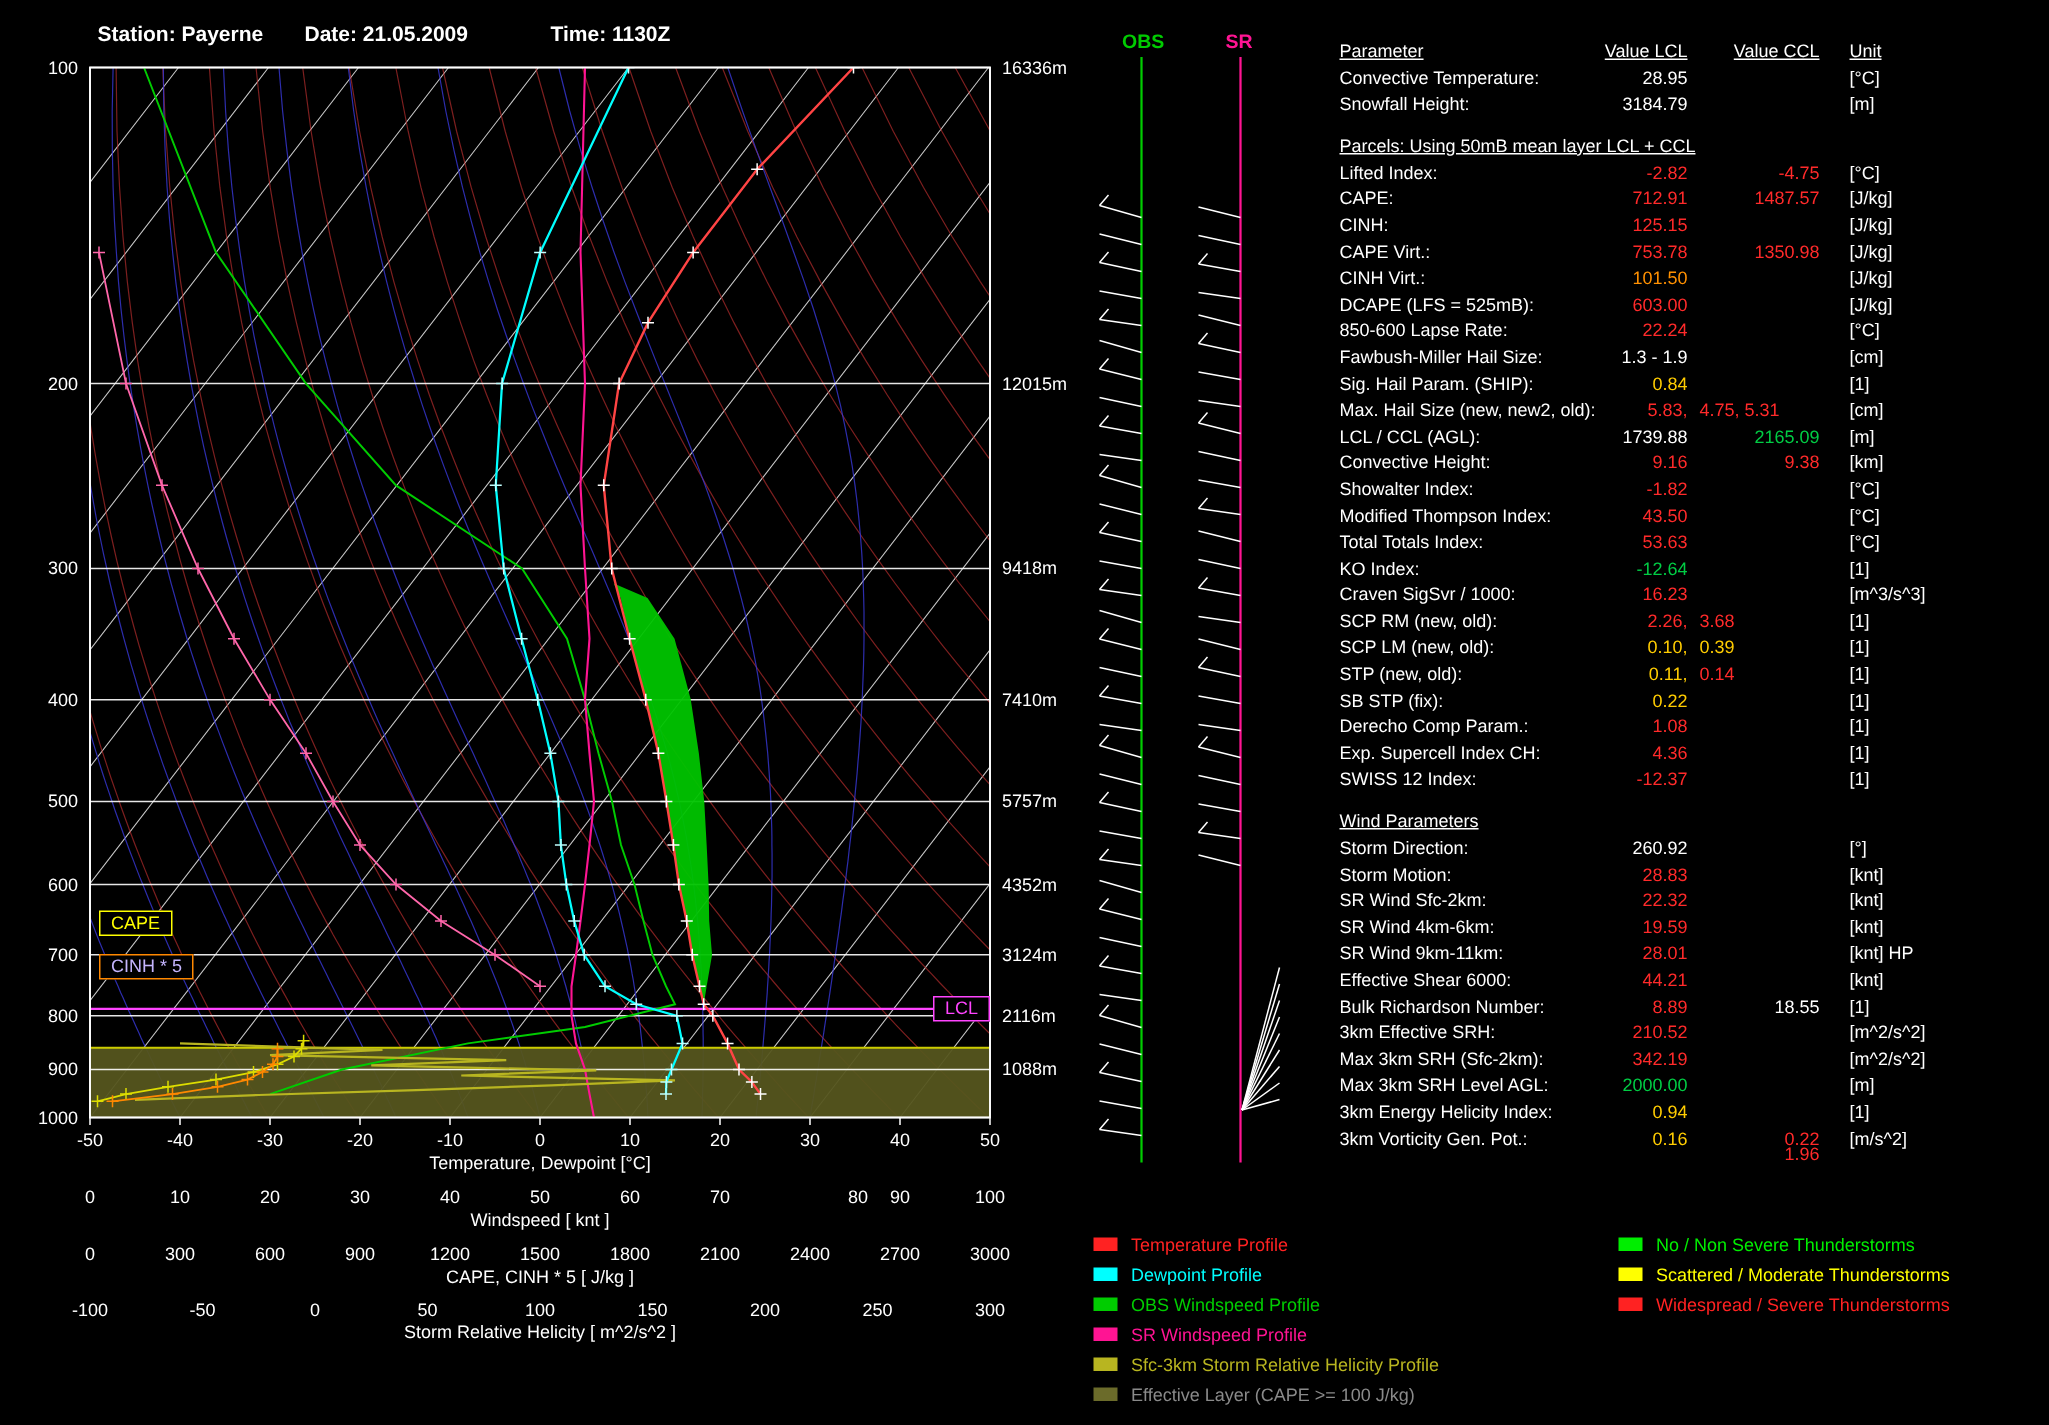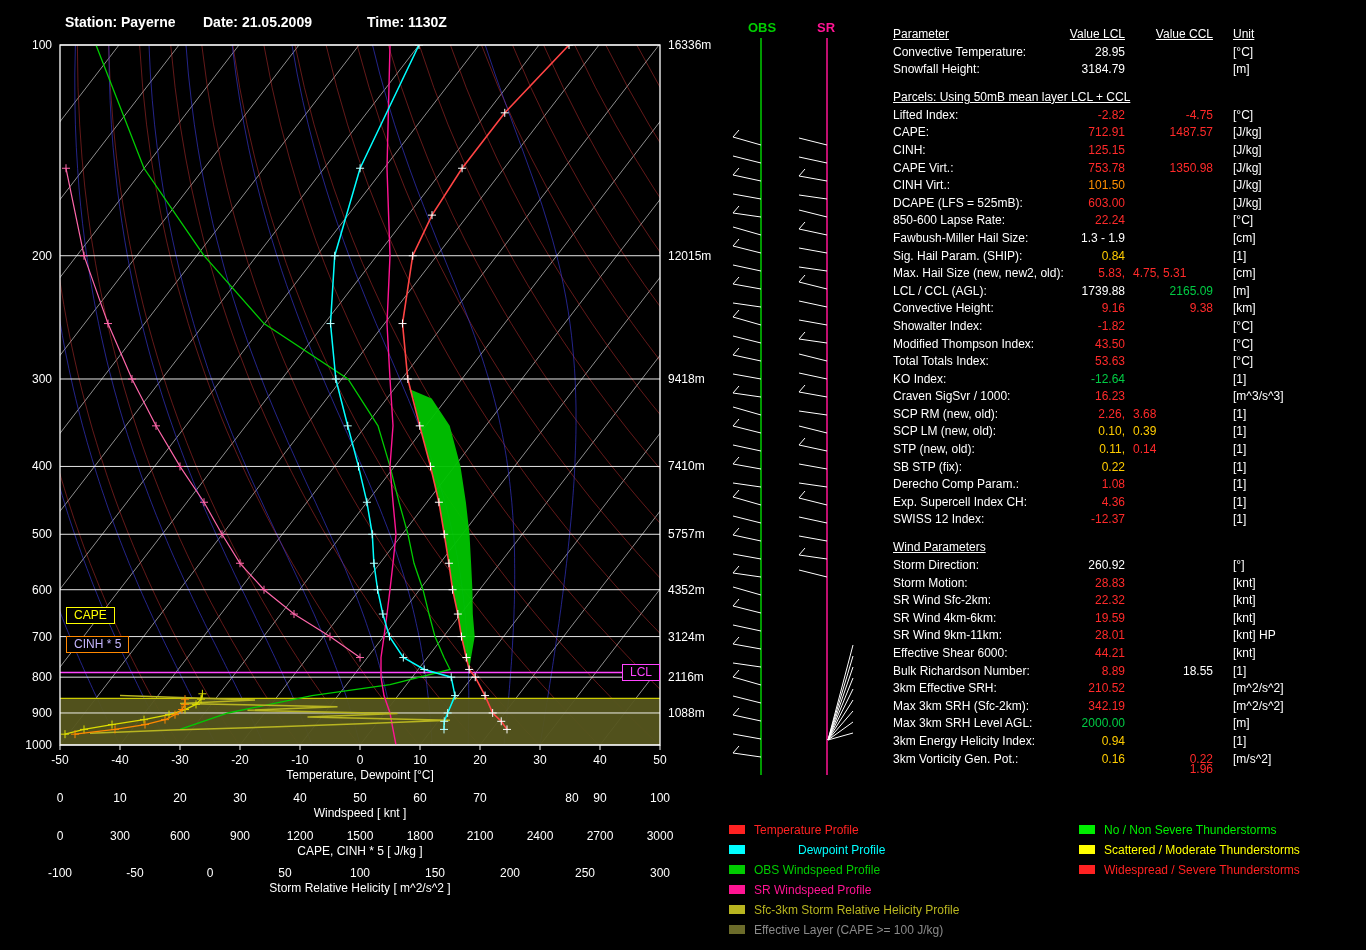--- a/index.html
+++ b/index.html
@@ -576,21 +576,21 @@
       <div class="trow">
         <div>3km Vorticity Gen. Pot.:</div>
         <div class="lcl" style="color: rgb(255, 204, 0);">0.16</div>
         <div class="ccl" style="color: rgb(255, 42, 42);">0.22</div>
         <div class="unit">[m/s^2]</div>
       </div>
     </div>
 
   <div id="legend-left" class="legend-box" style="left:729px;top:820px">
       <div class="legend-item"><span class="sw" style="background: rgb(255, 34, 34);"></span><span style="color: rgb(255, 34, 34);">Temperature Profile</span></div>
-      <div class="legend-item"><span class="sw" style="background: rgb(0, 255, 255);"></span><span style="color: rgb(0, 255, 255); margin-left: 44px;">Dewpoint Profile</span></div>
+      <div class="legend-item"><span class="sw" style="background: rgb(0, 255, 255);"></span><span style="color: rgb(0, 255, 255);">Dewpoint Profile</span></div>
       <div class="legend-item"><span class="sw" style="background: rgb(0, 204, 0);"></span><span style="color: rgb(0, 204, 0);">OBS Windspeed Profile</span></div>
       <div class="legend-item"><span class="sw" style="background: rgb(255, 20, 147);"></span><span style="color: rgb(255, 20, 147);">SR Windspeed Profile</span></div>
       <div class="legend-item"><span class="sw" style="background: rgb(184, 181, 32);"></span><span style="color: rgb(184, 181, 32);">Sfc-3km Storm Relative Helicity Profile</span></div>
       <div class="legend-item"><span class="sw" style="background: rgb(107, 107, 42);"></span><span style="color: rgb(138, 138, 138);">Effective Layer (CAPE &gt;= 100 J/kg)</span></div>
     </div>
   <div id="legend-right" class="legend-box" style="left:1079px;top:820px">
       <div class="legend-item"><span class="sw" style="background: rgb(0, 238, 0);"></span><span style="color: rgb(0, 238, 0);">No / Non Severe Thunderstorms</span></div>
       <div class="legend-item"><span class="sw" style="background: rgb(255, 255, 0);"></span><span style="color: rgb(255, 255, 0);">Scattered / Moderate Thunderstorms</span></div>
       <div class="legend-item"><span class="sw" style="background: rgb(255, 34, 34);"></span><span style="color: rgb(255, 34, 34);">Widespread / Severe Thunderstorms</span></div>
     </div>

